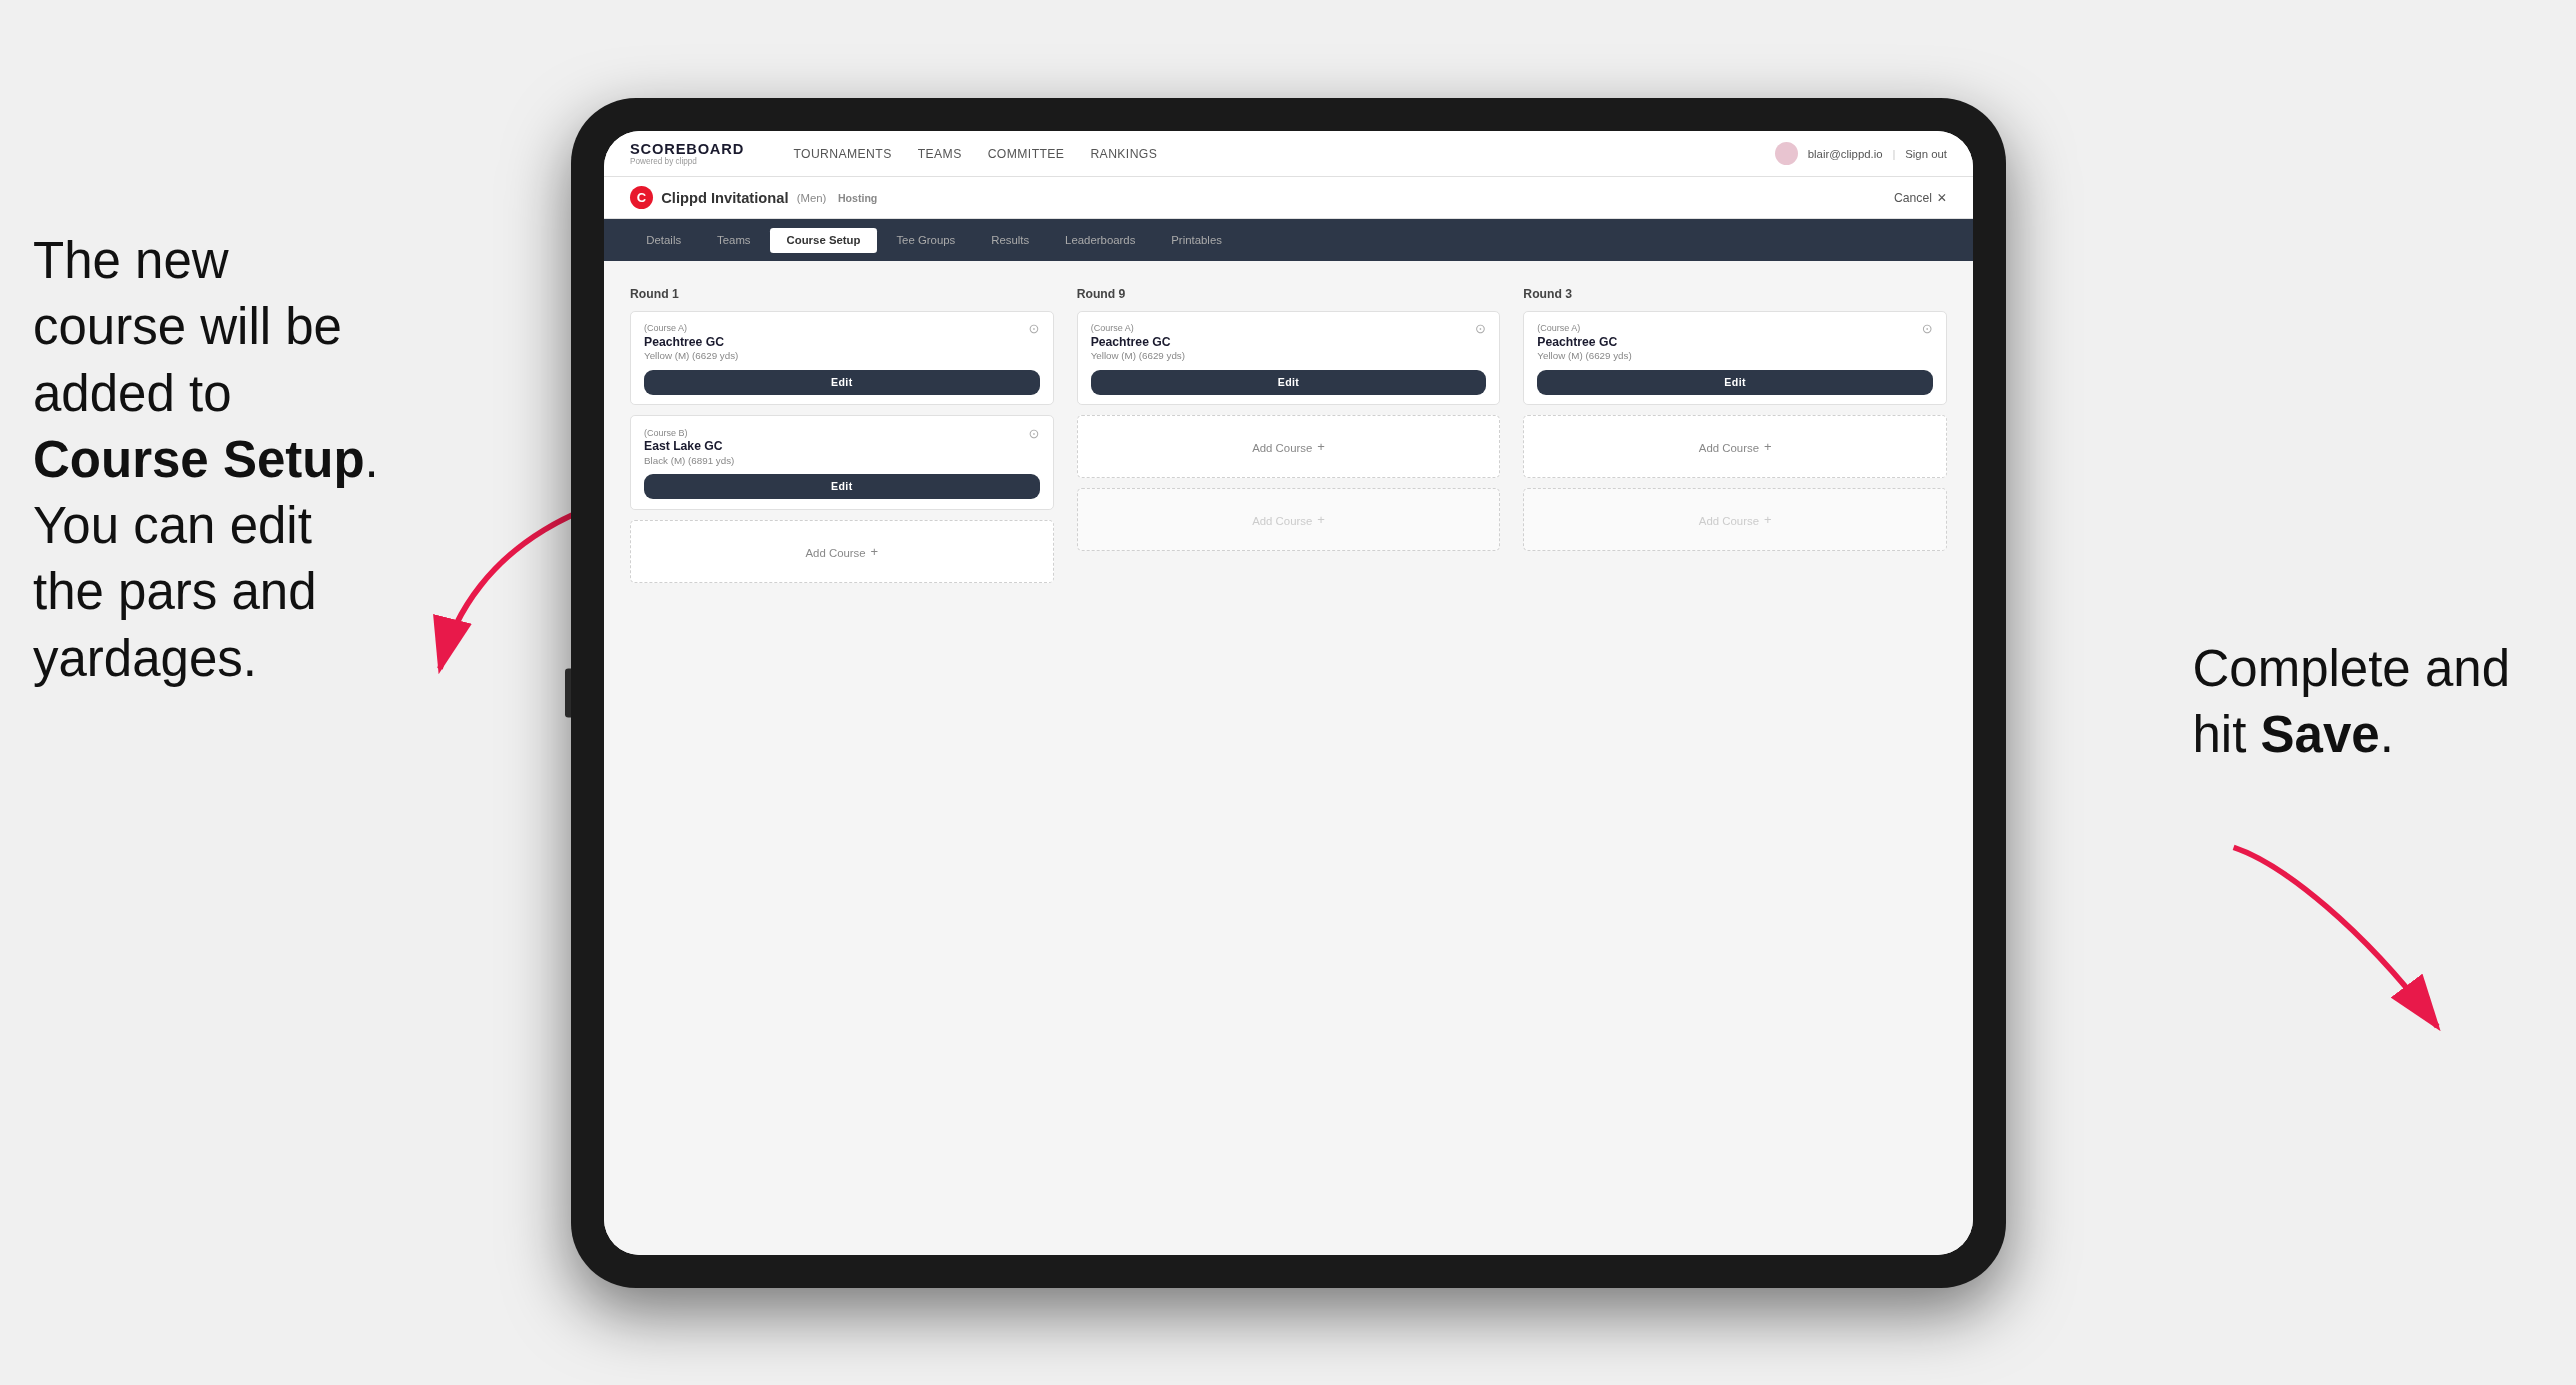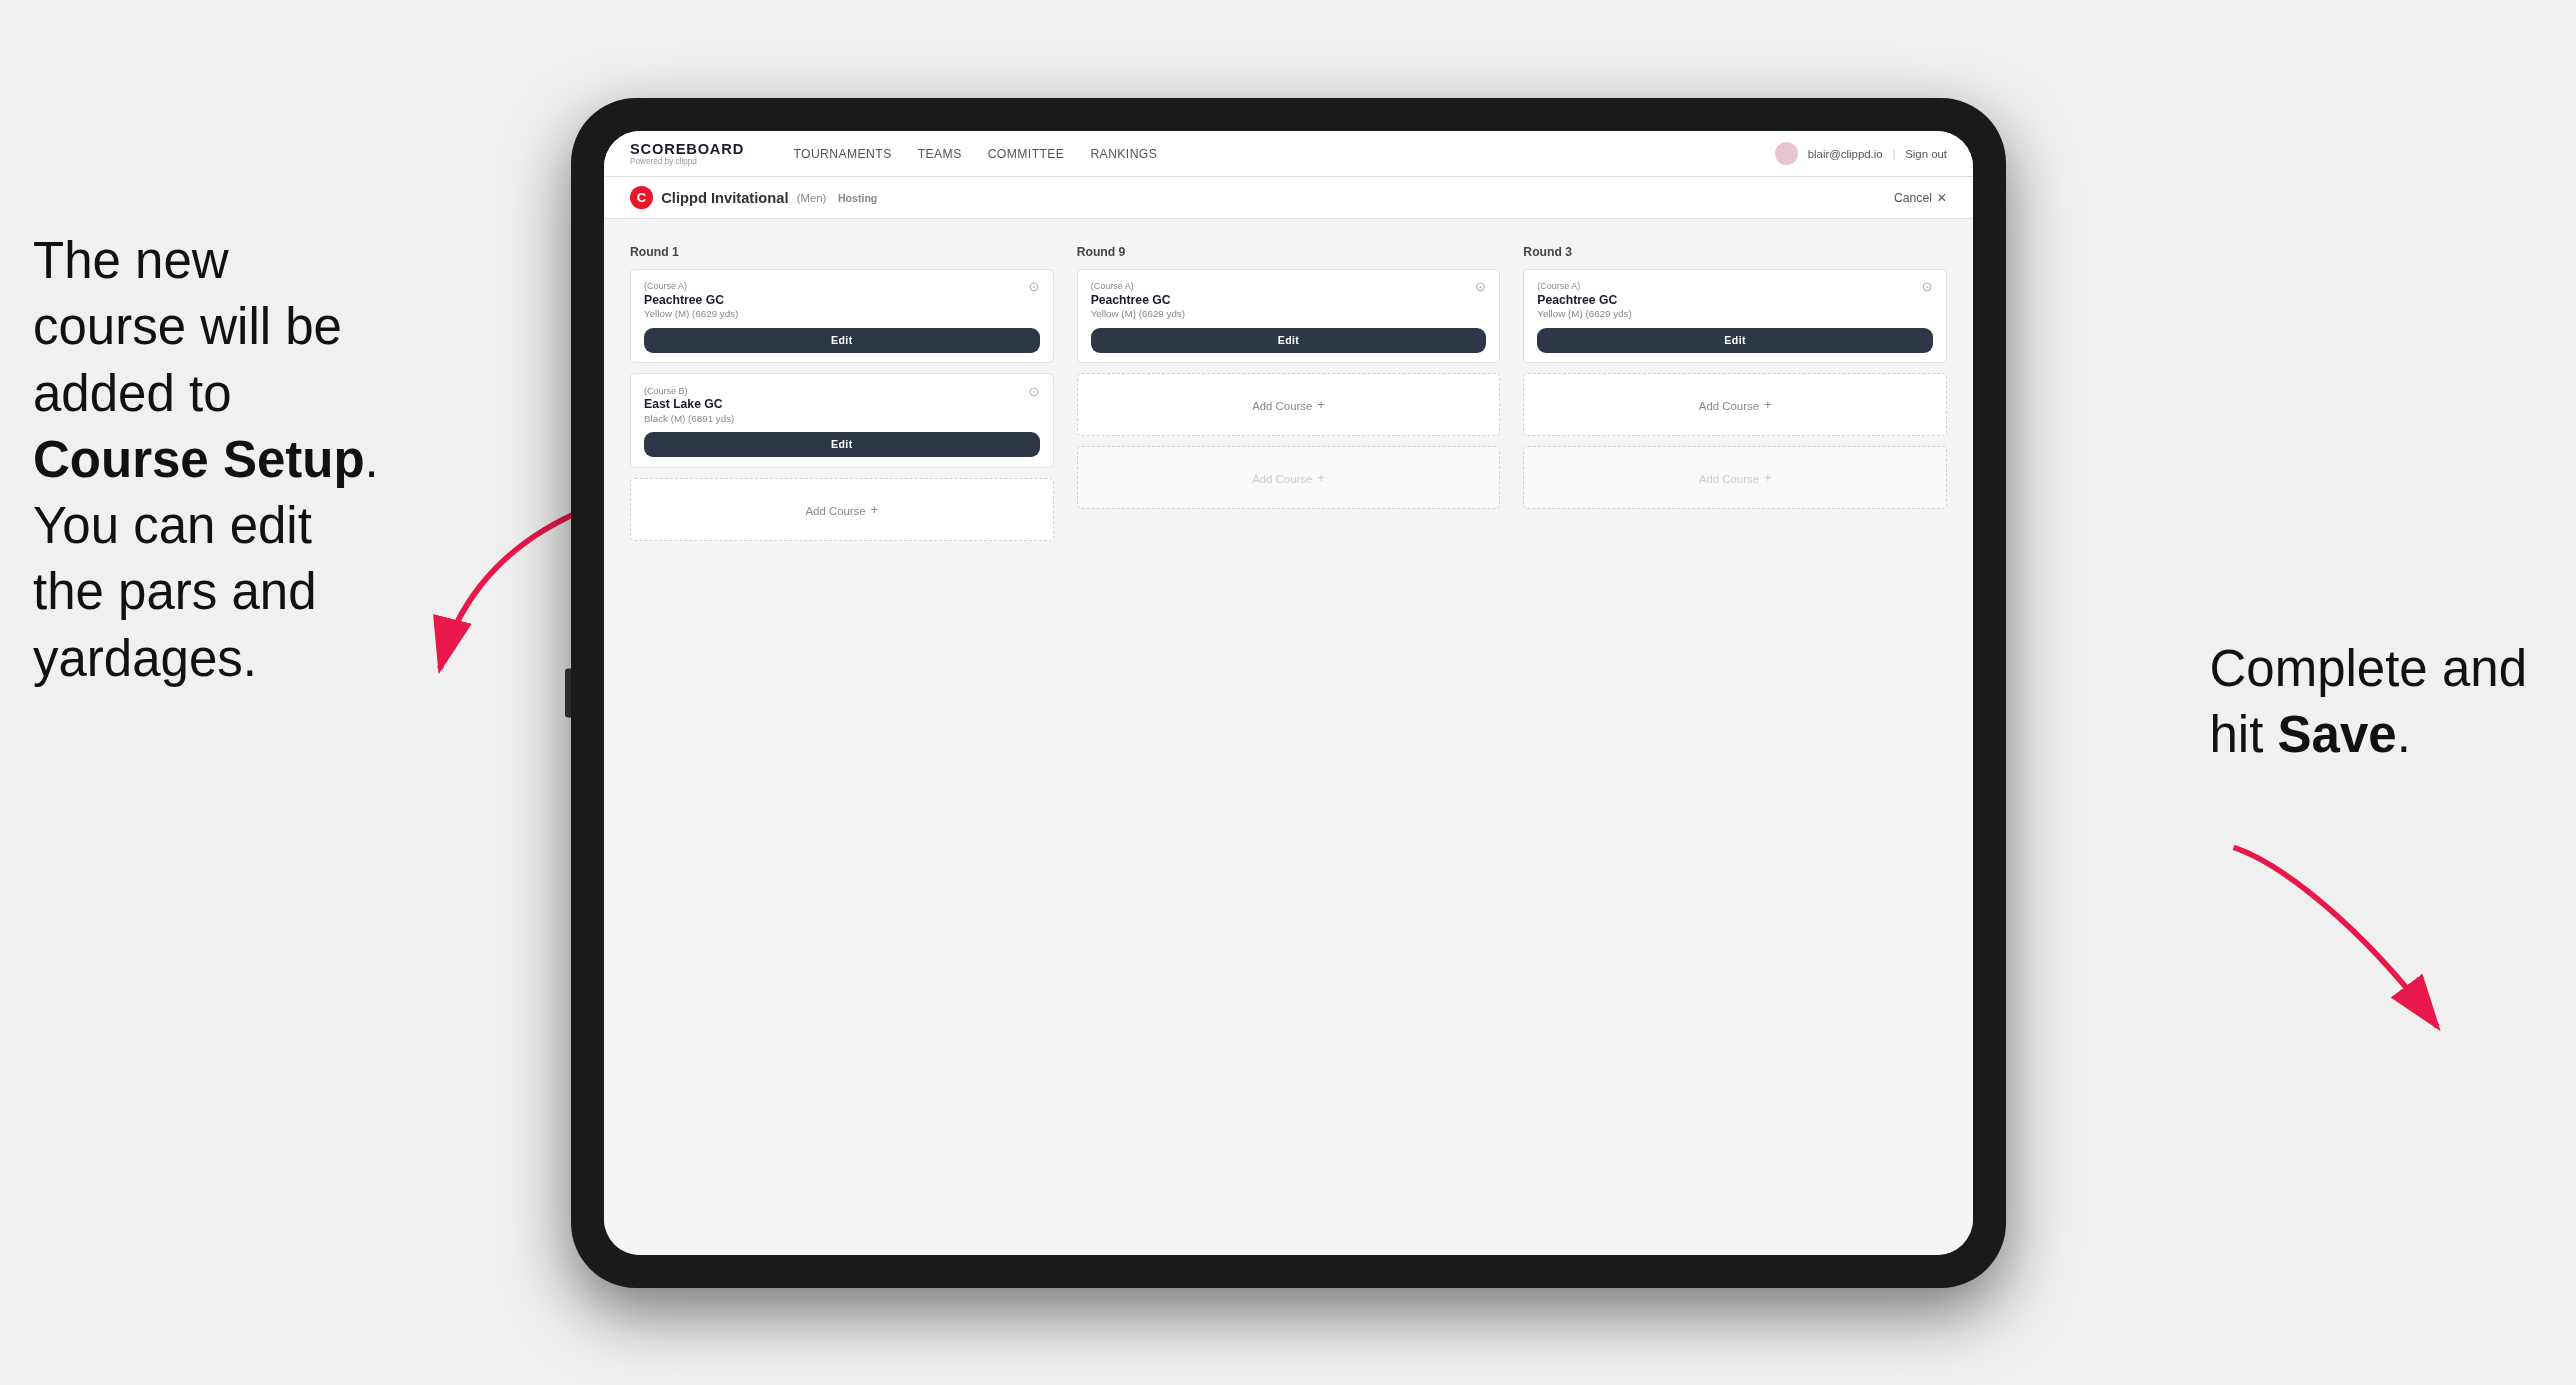--- a/index.html
+++ b/index.html
@@ -20,21 +20,21 @@
       font-size: 51px;
       line-height: 1.3;
       color: #111;
       max-width: 440px;
     }
     .annotation-left strong { font-weight: 900; }
 
     
     .annotation-right {
       position: absolute;
-      right: 49px;
+      right: 66px;
       top: 636px;
       font-size: 51px;
       line-height: 1.3;
       color: #111;
       max-width: 424px;
       text-align: left;
     }
     .annotation-right strong { font-weight: 900; }
 
     
@@ -401,20 +401,29 @@
         <span>Clippd Invitational</span>
         <span class="tournament-men">(Men)</span>
         <span class="tournament-hosting">Hosting</span>
       </div>
       <div class="cancel-btn">
         <span>Cancel</span>
         <span>✕</span>
       </div>
     </div>
 
+    <div class="tab-bar">
+      <div class="tab">Details</div>
+      <div class="tab">Teams</div>
+      <div class="tab active">Course Setup</div>
+      <div class="tab">Tee Groups</div>
+      <div class="tab">Results</div>
+      <div class="tab">Leaderboards</div>
+      <div class="tab">Printables</div>
+    </div>
 
     <div class="main-content">
       <div class="rounds-grid">
 
         <div class="round-column">
           <div class="round-label">Round 1</div>
 
           <div class="course-card">
             <div class="course-label">(Course A)</div>
             <div class="course-name">Peachtree GC</div>

